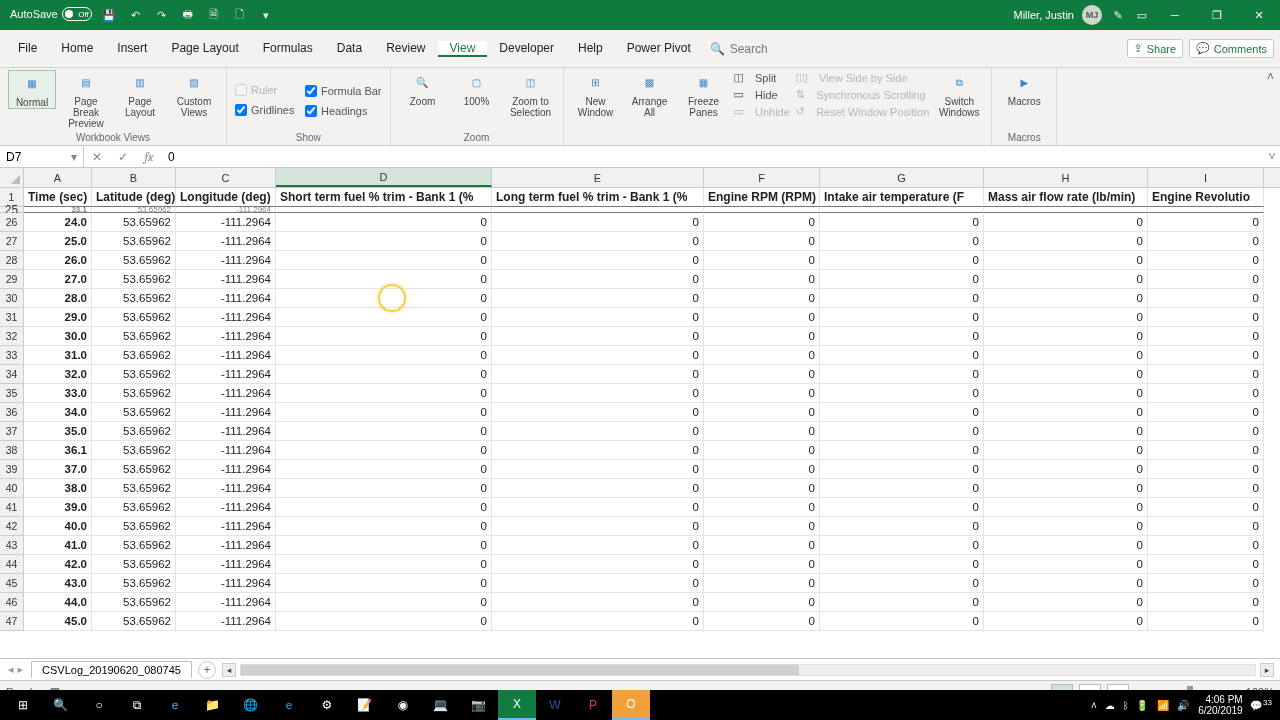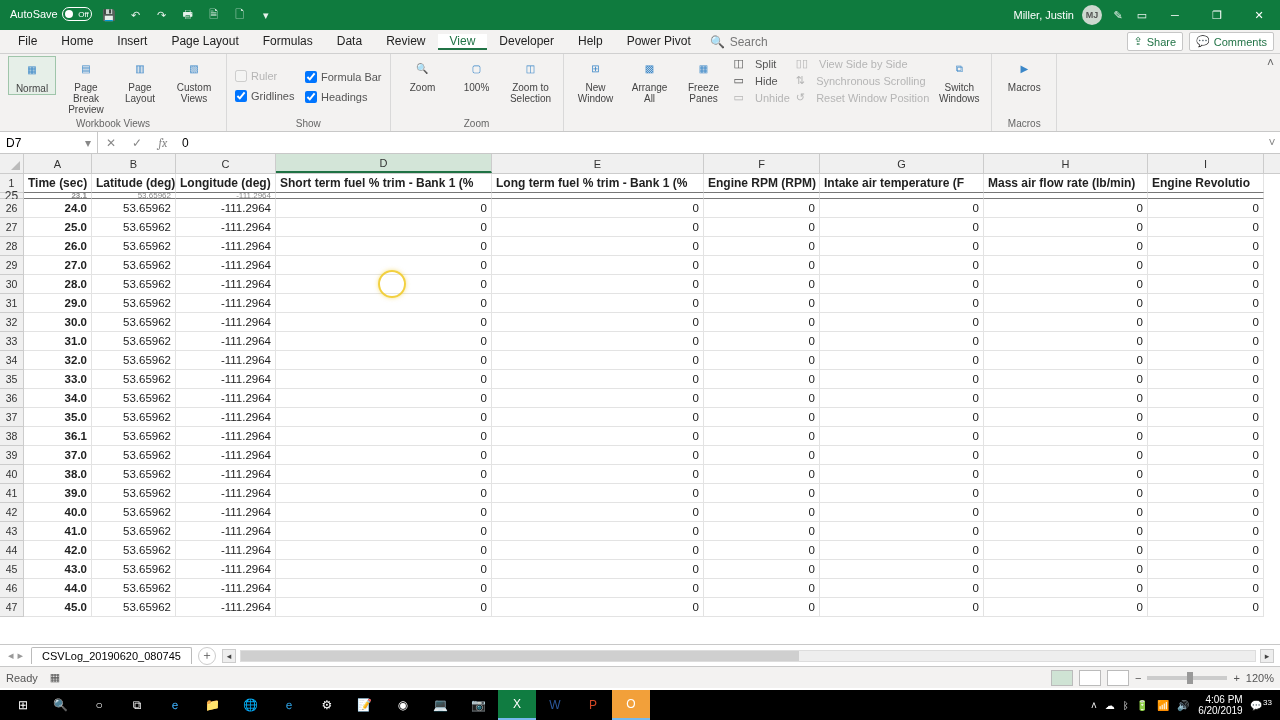--- a/index.html
+++ b/index.html
@@ -12,21 +12,21 @@
 .toggle-pill { width:30px; height:14px; border:1px solid #fff; border-radius:8px; position:relative; display:flex; align-items:center; justify-content:flex-end; padding:0 2px; font-size:8px; }
 .toggle-pill::before { content:""; position:absolute; left:2px; width:8px; height:8px; background:#fff; border-radius:50%; }
 .qat-icon { width:16px; height:16px; display:flex; align-items:center; justify-content:center; color:#fff; opacity:.9; cursor:pointer; }
 .titlebar .center { position:absolute; left:50%; transform:translateX(-50%); color:#fff; font-size:12px; }
 .titlebar .right-items { margin-left:auto; display:flex; align-items:center; gap:8px; }
 .user-name { color:#fff; }
 .avatar { width:20px; height:20px; border-radius:50%; background:#cdd8cf; color:#555; display:flex; align-items:center; justify-content:center; font-size:9px; font-weight:600; }
 .winbtn { width:34px; height:30px; display:flex; align-items:center; justify-content:center; color:#fff; cursor:pointer; }
 
 
-.tabs-row { height:24px; background:#f3f2f1; display:flex; align-items:center; border-bottom:1px solid #d0d0d0; padding-left:6px; }
+.tabs-row { height:38px; background:#f3f2f1; display:flex; align-items:center; border-bottom:1px solid #d0d0d0; padding-left:6px; }
 .tab { padding:0 12px; height:100%; display:flex; align-items:center; color:#222; font-size:12px; cursor:pointer; }
 .tab.active { border-bottom:2px solid #217346; color:#217346; background:#fff; }
 .tabs-row .right-actions { margin-left:auto; display:flex; align-items:center; gap:6px; padding-right:6px; }
 .collab-btn { display:flex; align-items:center; gap:4px; padding:2px 6px; border:1px solid #c6c6c6; border-radius:2px; font-size:11px; color:#217346; background:#fff; cursor:pointer; }
 .search-box { display:flex; align-items:center; gap:4px; color:#777; margin-left:8px; }
 
 
 .ribbon { height:78px; background:#f3f2f1; display:flex; align-items:stretch; border-bottom:1px solid #c8c8c8; position:relative; }
 .group { border-right:1px solid #d9d9d9; padding:2px 8px 0; display:flex; flex-direction:column; justify-content:space-between; }
 .group-label { text-align:center; font-size:10px; color:#666; padding-bottom:2px; }
@@ -34,21 +34,21 @@
 .big-btn { display:flex; flex-direction:column; align-items:center; justify-content:center; gap:2px; width:48px; font-size:10px; color:#444; cursor:pointer; text-align:center; line-height:1.1; }
 .big-btn .icn { width:24px; height:24px; display:flex; align-items:center; justify-content:center; color:#3b87c8; }
 .big-btn.sel { background:#e6efe8; border:1px solid #9fc5aa; }
 .chk-row { display:flex; align-items:center; gap:4px; font-size:11px; color:#555; margin:1px 0; }
 .chk-row input { width:12px; height:12px; }
 .disabled { color:#b5b5b5; }
 .ribbon-collapse { position:absolute; right:6px; top:2px; color:#666; cursor:pointer; }
 
 
 .formula-row { height:22px; display:flex; align-items:center; border-bottom:1px solid #c8c8c8; font-size:12px; }
-.namebox { width:98px; border-right:1px solid #c8c8c8; padding:0 6px; height:100%; display:flex; align-items:center; }
+.namebox { width:84px; border-right:1px solid #c8c8c8; padding:0 6px; height:100%; display:flex; align-items:center; }
 .namebox input { border:none; width:100%; font-size:12px; background:transparent; outline:none; }
 .namebox .dd { color:#888; padding-left:4px; cursor:pointer; }
 .fbtns { display:flex; align-items:center; }
 .fbtns span { width:26px; text-align:center; color:#888; cursor:pointer; }
 .fx { font-style:italic; font-family:"Cambria","Georgia",serif; }
 .finput { flex:1; padding:0 6px; }
 .finput input { border:none; width:100%; font-size:12px; outline:none; }
 .fexpand { width:16px; color:#888; text-align:center; cursor:pointer; }
 
 

